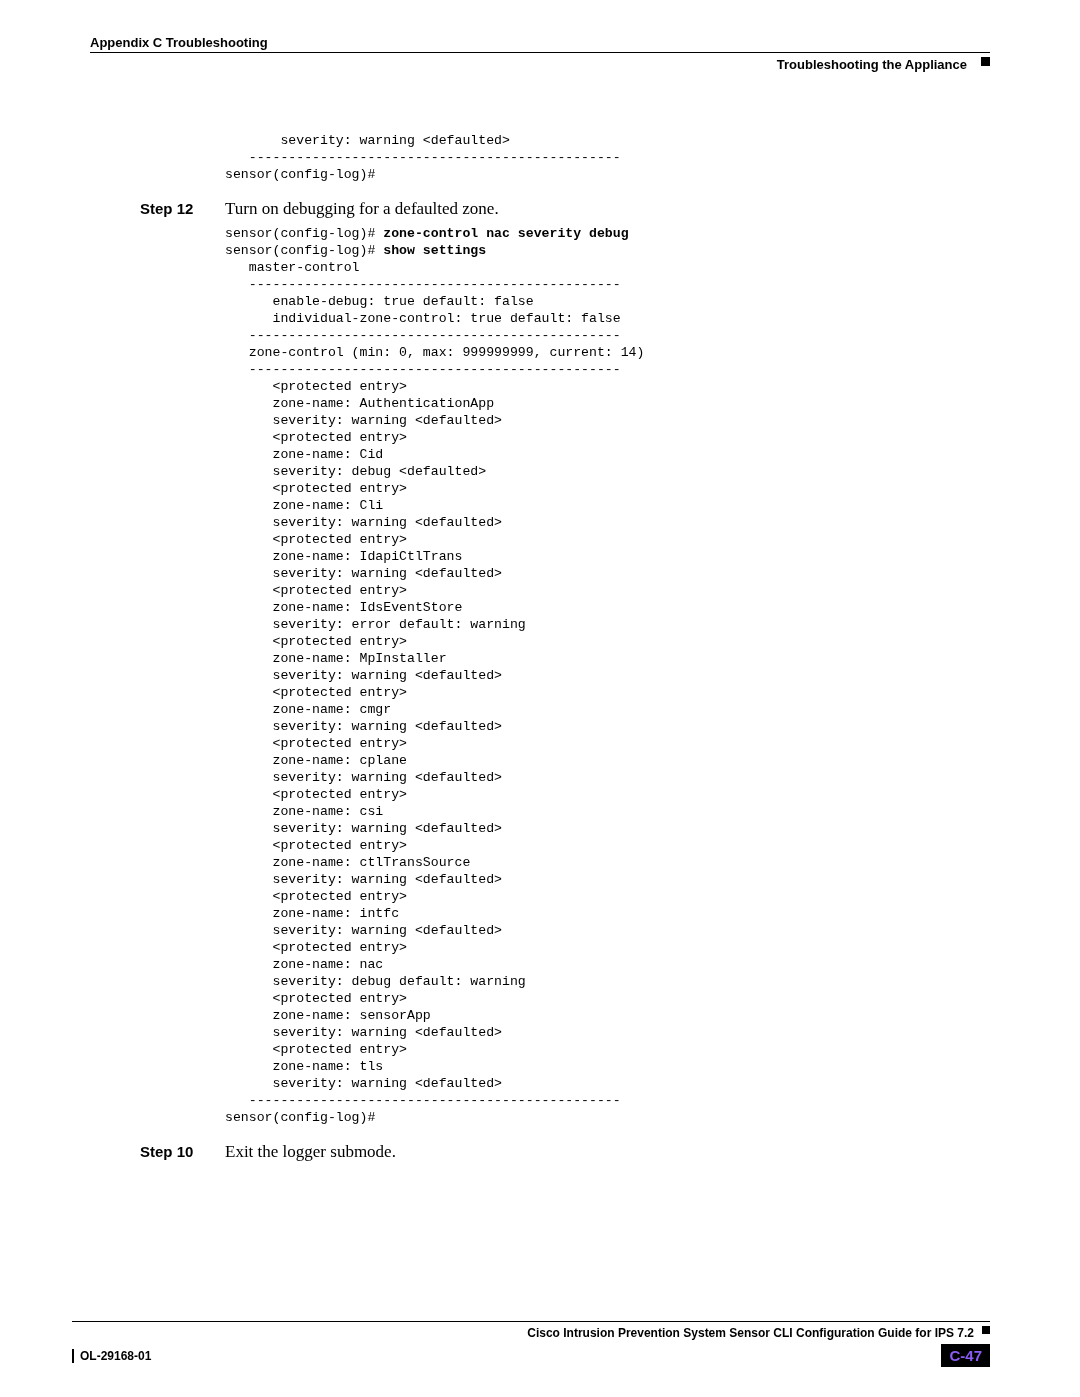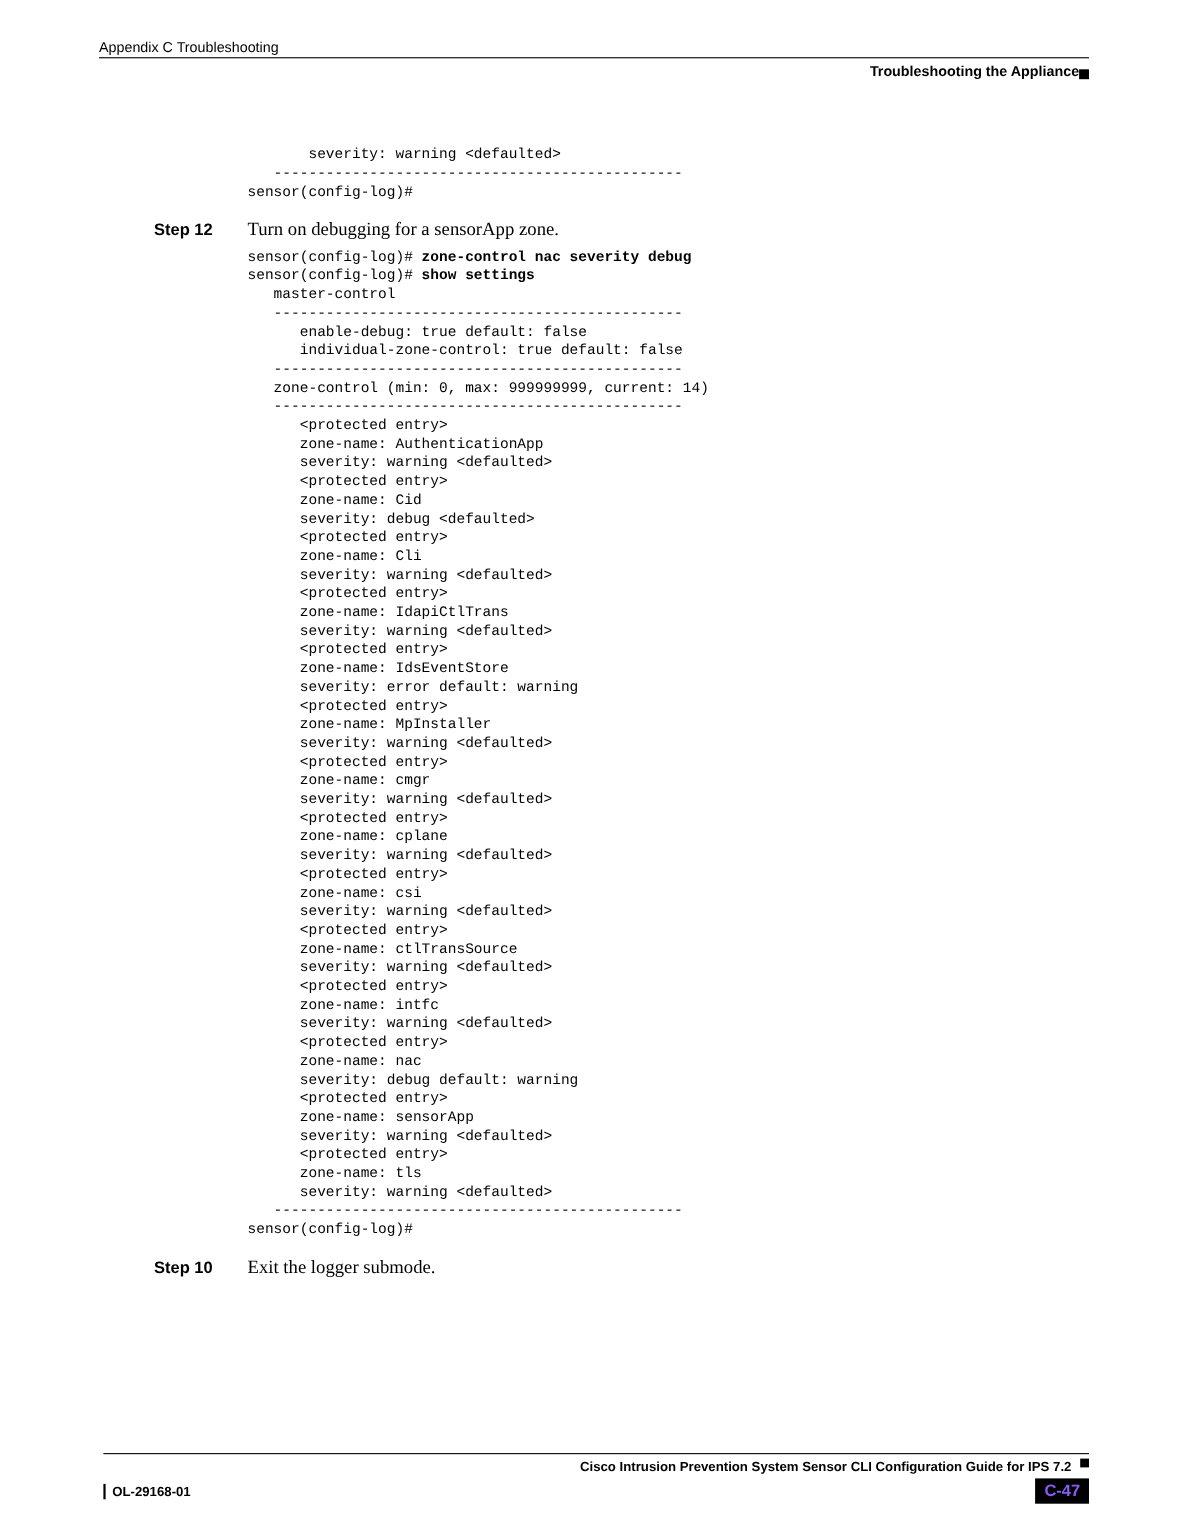--- a/index.html
+++ b/index.html
@@ -15,33 +15,33 @@
     padding: 35px 90px 30px 90px;
     position: relative;
     min-height: 1397px;
   }
   .hdr {
     position: relative;
     margin-bottom: 60px;
   }
   .hdr-top {
     font-family: Arial, Helvetica, sans-serif;
-    font-weight: normal;
+    font-weight: bold;
     font-size: 13px;
   }
   .hdr-rule {
     border: none;
     border-top: 1px solid #000;
     margin: 2px 0 4px 0;
   }
   .hdr-sub-row {
     display: flex;
     justify-content: flex-end;
-    align-items: flex-end;
-    gap: 0;
+    align-items: flex-start;
+    gap: 14px;
   }
   .hdr-sub {
     font-family: Arial, Helvetica, sans-serif;
     font-weight: bold;
     font-size: 13px;
   }
   .sq {
     width: 9px;
     height: 9px;
     background: #000;
@@ -74,21 +74,21 @@
     font-size: 13.2px;
     line-height: 17px;
     white-space: pre;
     margin: 6px 0;
   }
   .bold {
     font-weight: bold;
   }
   .footer {
     position: absolute;
-    left: 94px;
+    left: 72px;
     right: 90px;
     bottom: 30px;
   }
   .footer-rule {
     border: none;
     border-top: 1px solid #000;
     margin: 0 0 4px 0;
   }
   .footer-row {
     display: flex;
@@ -145,21 +145,21 @@
   </div>
 
   <div class="content">
 
     <pre class="cli" id="block1">       severity: warning &lt;defaulted&gt;
    -----------------------------------------------
 sensor(config-log)#</pre>
 
     <div class="step-row">
       <span class="step-label">Step 12</span>
-      <span class="step-text">Turn on debugging for a sensorApp zone.</span>
+      <span class="step-text">Turn on debugging for a defaulted zone.</span>
     </div>
 
     <pre class="cli" id="block13">sensor(config-log)# <span class="bold">zone-control nac severity debug</span>
 sensor(config-log)# <span class="bold">show settings</span>
    master-control
    -----------------------------------------------
       enable-debug: true default: false
       individual-zone-control: true default: false
    -----------------------------------------------
    zone-control (min: 0, max: 999999999, current: 14)

